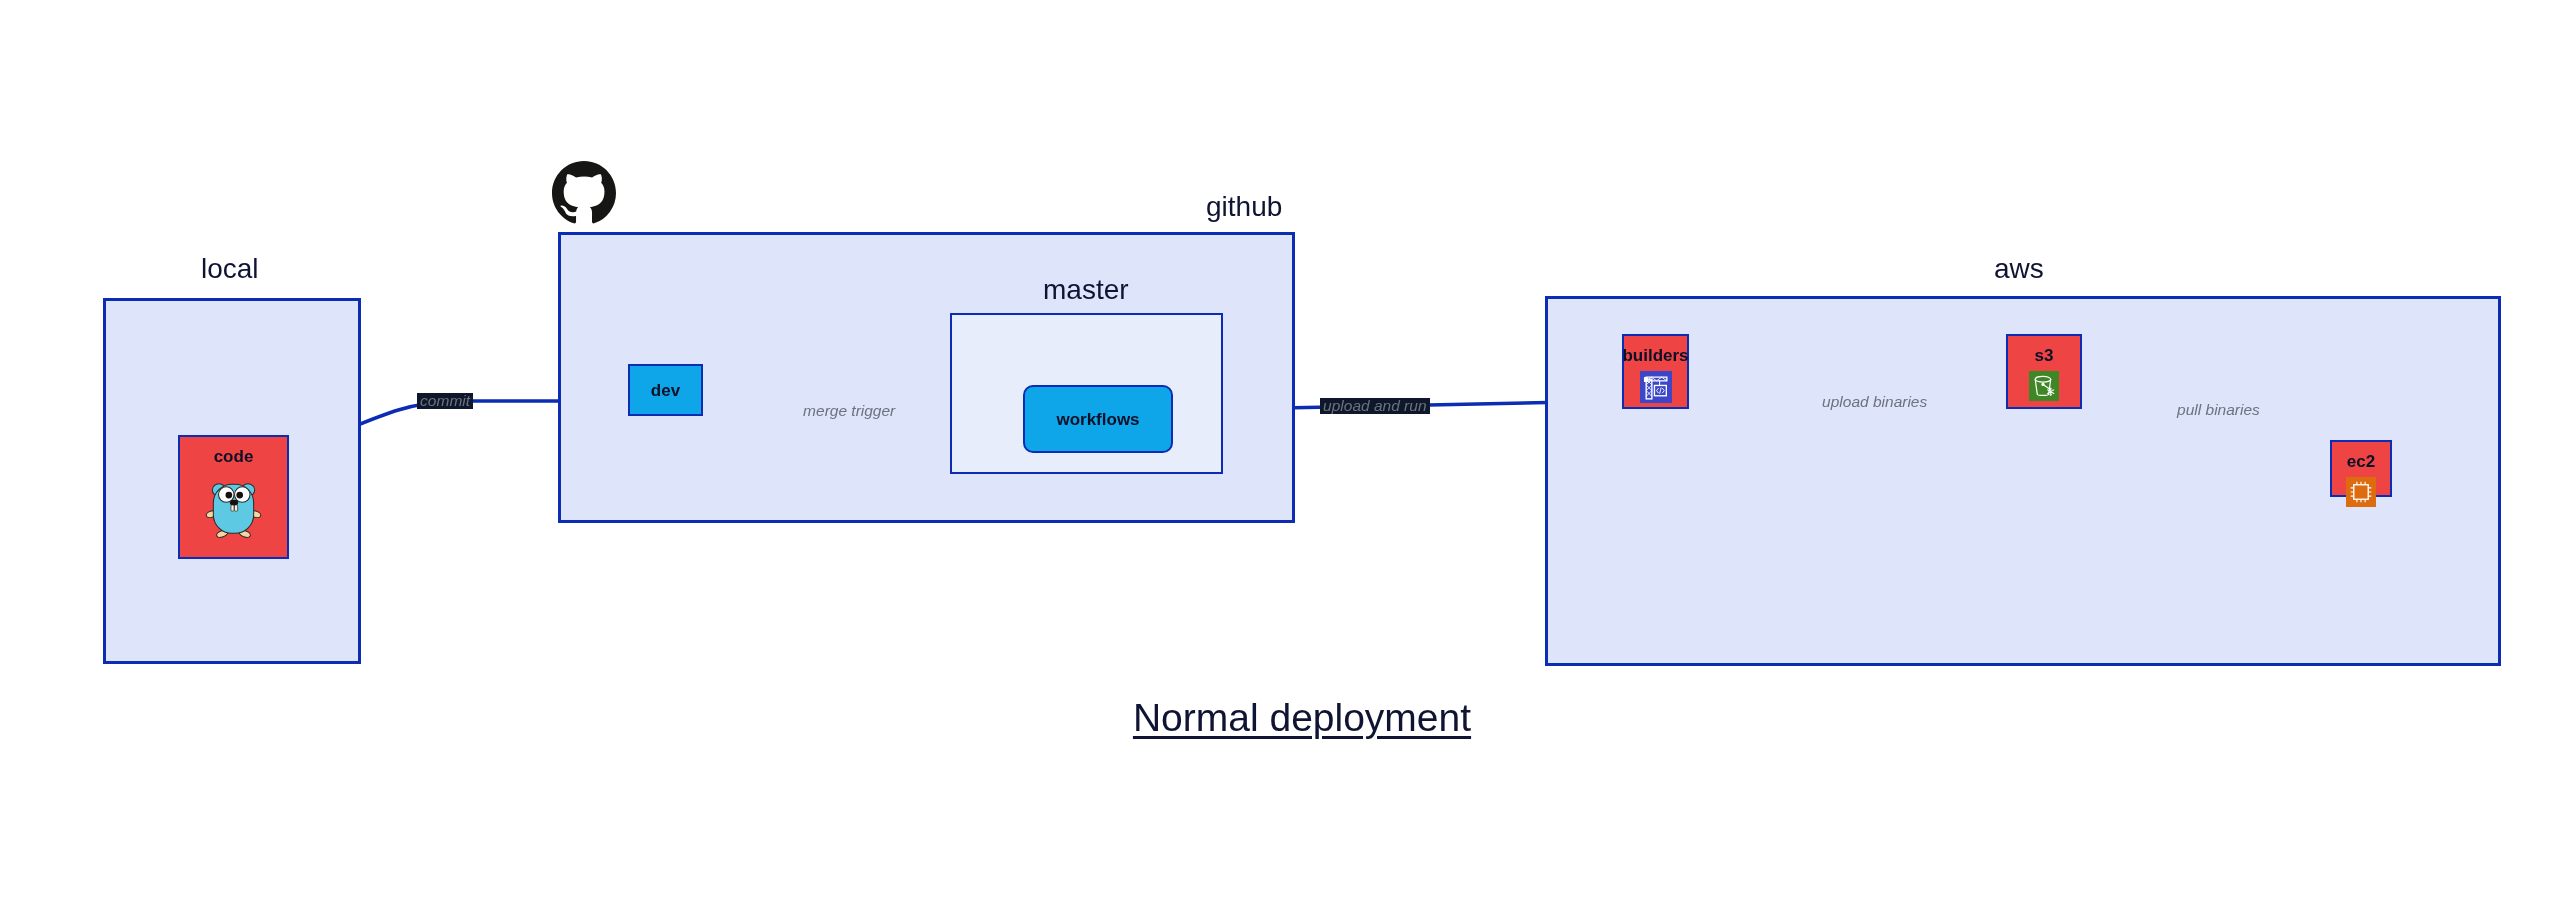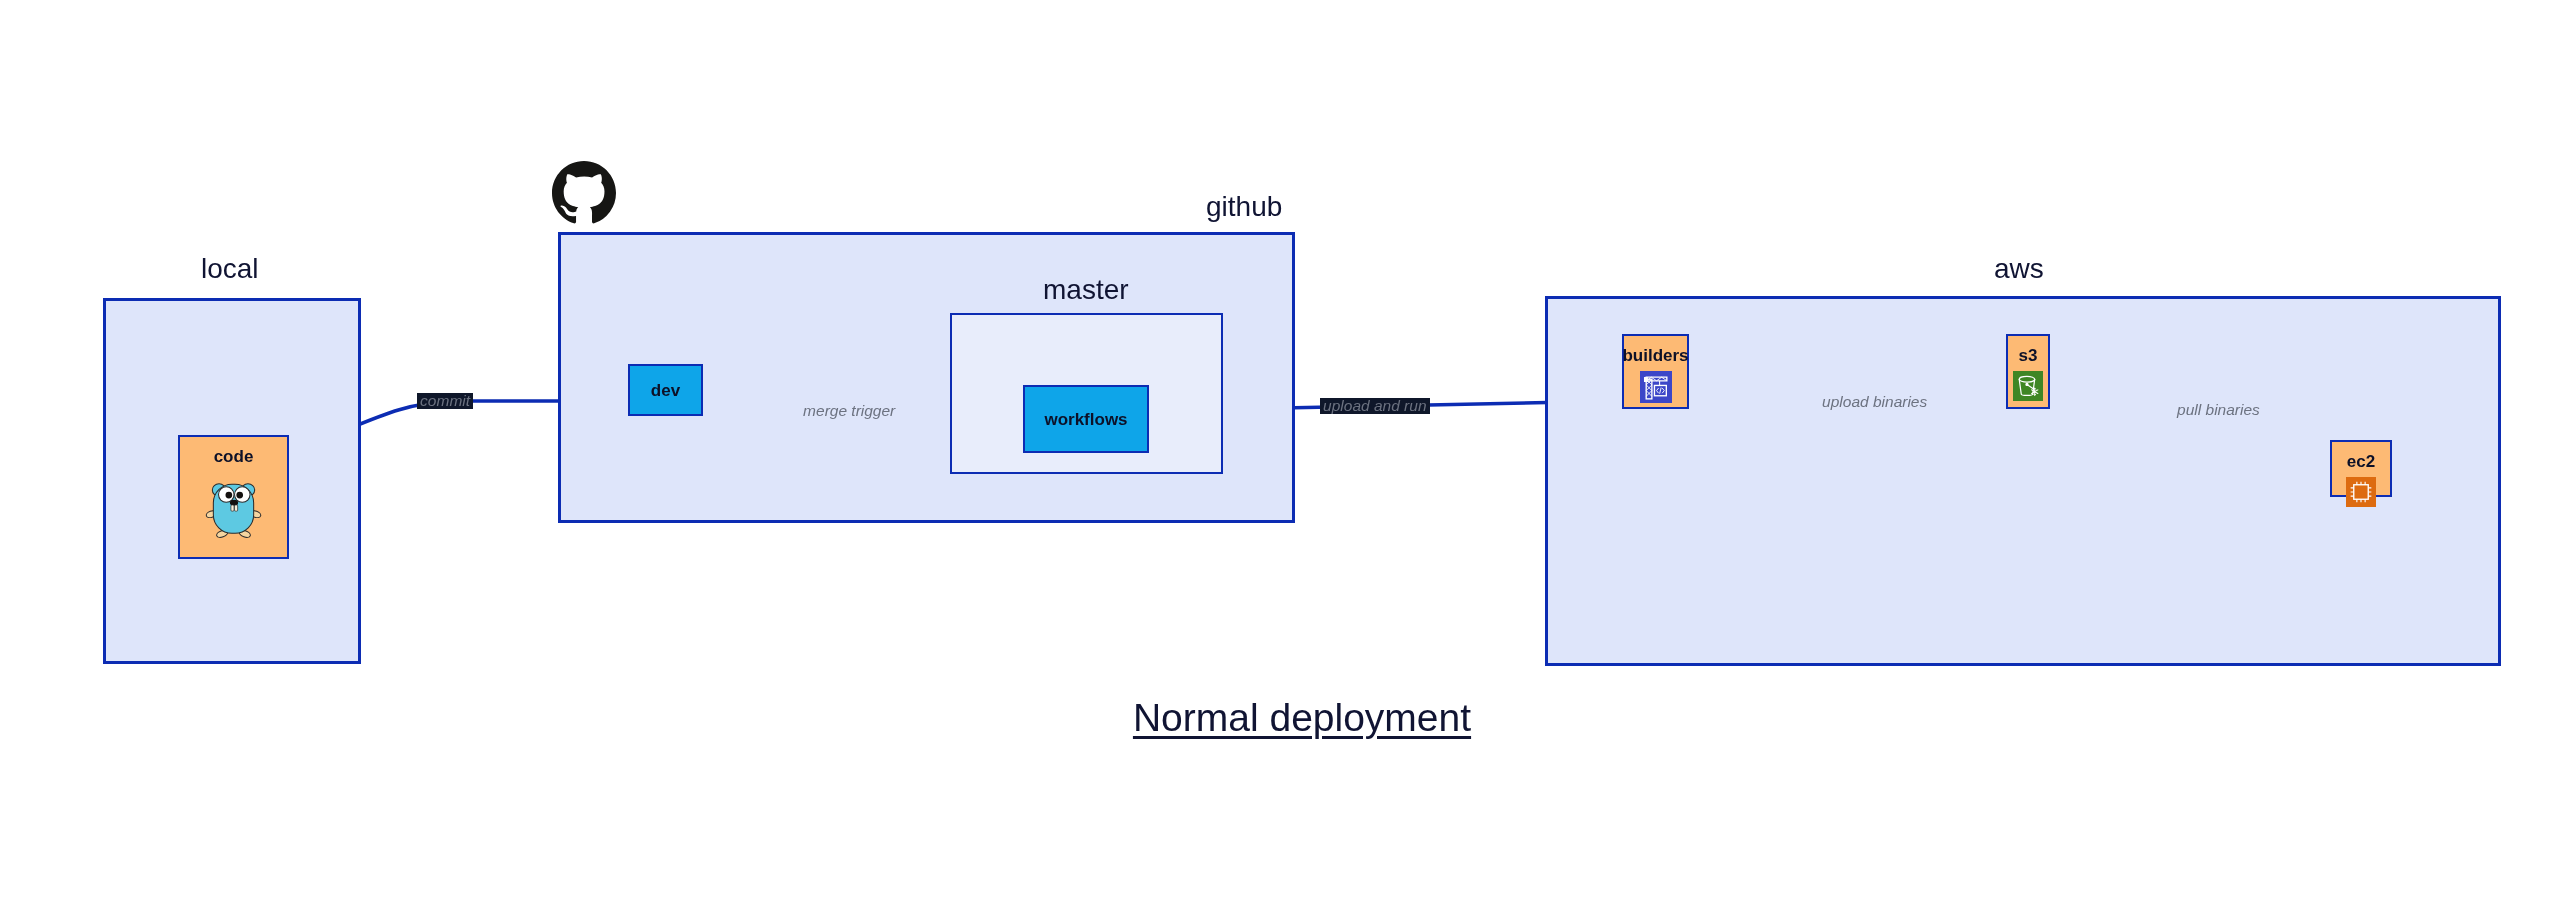--- a/index.html
+++ b/index.html
@@ -41,21 +41,21 @@
     white-space: nowrap;
     font-weight: 400;
   }
   .group-label.small {
     font-size: 28px;
   }
 
   .node {
     position: absolute;
     box-sizing: border-box;
-    background: #fdba74;
+    background: #ef4444;
     border: 2.6px solid #0c2cb3;
     display: flex;
     flex-direction: column;
     align-items: center;
   }
   .node.plain {
     background: #0ea5e9;
     justify-content: center;
   }
   .node-label {
@@ -182,21 +182,21 @@
     </svg>
   </span>
 
   <div class="node plain" style="left:628px; top:364px; width:75px; height:52px;">
     <div class="node-label">dev</div>
   </div>
 
   <div class="group nested" style="left:950px; top:313px; width:273px; height:161px;"></div>
   <div class="group-label small" style="left:1043px; top:276px;">master</div>
 
-  <div class="node plain" style="left:1023px; top:385px; width:126px; height:68px;">
+  <div class="node plain" style="left:1023px; top:385px; width:150px; height:68px;border-radius:10px;">
     <div class="node-label">workflows</div>
   </div>
 
   <div class="group" style="left:1545px; top:296px; width:956px; height:370px;"></div>
   <div class="group-label" style="left:1994px; top:255px;">aws</div>
 
   <div class="node" style="left:1622px; top:334px; width:67px; height:75px; justify-content:flex-start;">
     <div class="node-label">builders</div>
     <span class="node-icon" style="margin-top:7.2px;">
       <svg width="32" height="32" viewBox="0 0 62 62">
@@ -213,21 +213,21 @@
 
           <path d="M38 19 L38 27" stroke-width="2"></path>
 
           <rect x="28" y="28" width="23" height="20"></rect>
           <path d="M36 33 L32 38 L36 43 M43 33 L47 38 L43 43 M41 32 L38 44" stroke-width="1.8"></path>
         </g>
       </svg>
     </span>
   </div>
 
-  <div class="node" style="left:2006px; top:334px; width:44px; height:75px; justify-content:flex-start;">
+  <div class="node" style="left:2006px; top:334px; width:76px; height:75px; justify-content:flex-start;">
     <div class="node-label">s3</div>
     <span class="node-icon" style="margin-top:7.2px;">
       <svg width="30" height="30" viewBox="0 0 58 58">
         <rect x="0" y="0" width="58" height="58" fill="#3f8624"></rect>
         <g fill="none" stroke="#ffffff" stroke-width="2.4" stroke-linecap="round">
           <ellipse cx="27" cy="16" rx="15" ry="5.5"></ellipse>
           <path d="M12 16 L16 45 C16 48 38 48 38 45 L42 16"></path>
           <path d="M27 26 L40 35"></path>
           <circle cx="27" cy="26" r="2" fill="#ffffff"></circle>
 

